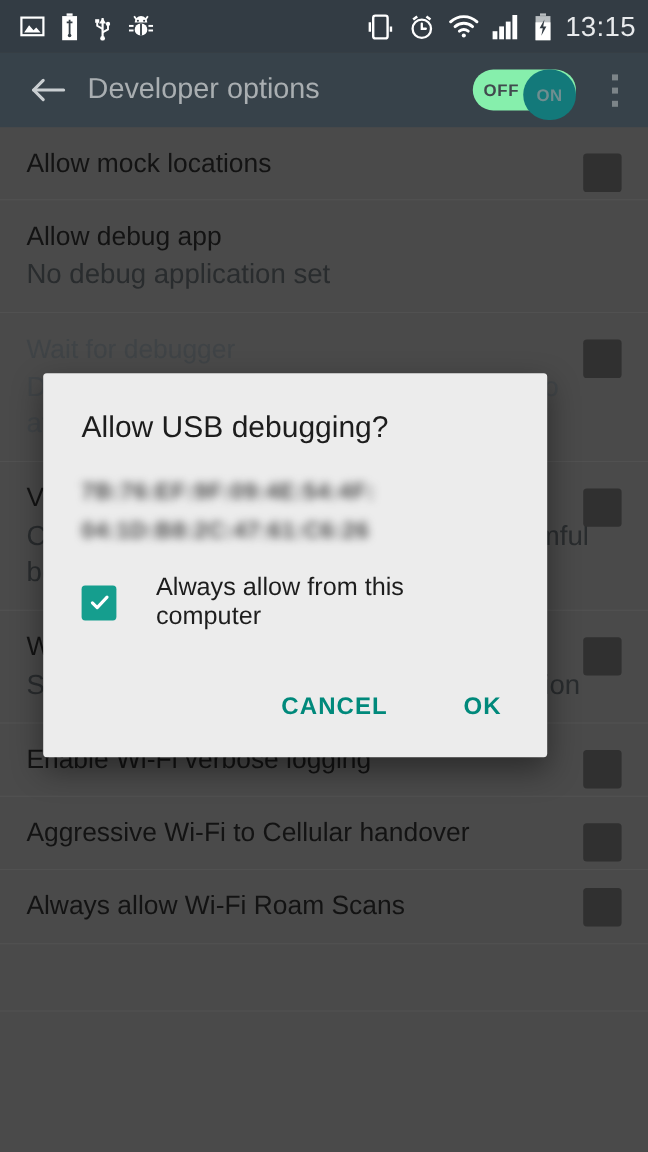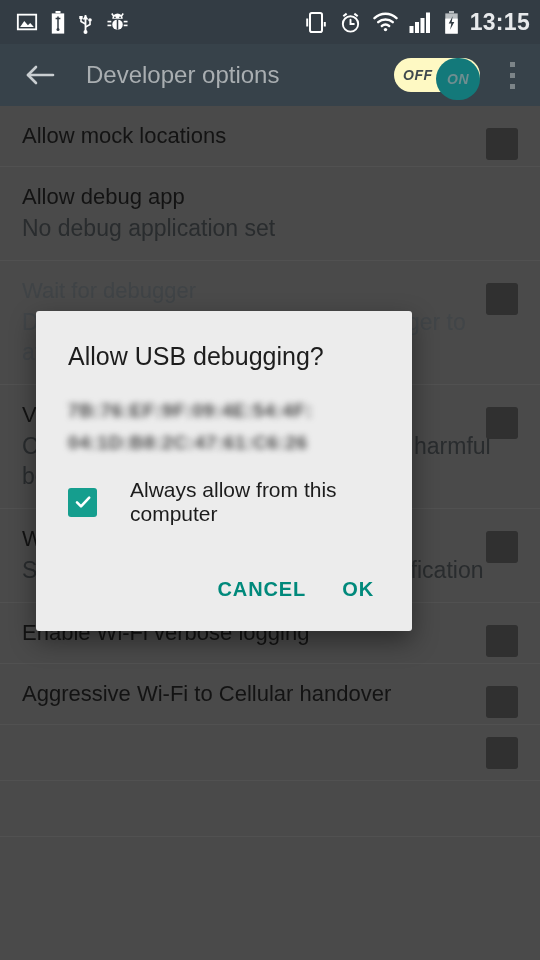--- a/index.html
+++ b/index.html
@@ -17,40 +17,40 @@
     background:#333c44;
     display:flex; align-items:center;
     padding:0 10px;
     z-index:5;
   }
   .sb-left { display:flex; align-items:center; gap:13px; margin-left:6px; }
   .sb-right { display:flex; align-items:center; gap:11px; margin-left:auto; margin-right:4px; }
   .sb-icon { display:block; }
   .sb-clock {
     color:#e8eaec; font-size:23px; letter-spacing:0.3px;
-    margin-left:7px; font-weight:700;
+    margin-left:7px; font-weight:400;
   }
 
   
   .actionbar {
     position:absolute; top:44px; left:0; width:540px; height:62px;
     background:#37424a;
     display:flex; align-items:center;
     z-index:4;
   }
   .back-arrow { width:56px; display:flex; justify-content:center; align-items:center; margin-left:12px; }
   .ab-title {
-    color:#a9aeb1; font-size:24px; margin-left:18px; font-weight:400;
+    color:#a9aeb1; font-size:24px; margin-left:5px; font-weight:400;
     white-space:nowrap;
   }
   .ab-switch {
     margin-left:auto; margin-right:10px;
     width:86px; height:34px; border-radius:21px;
-    background:#fef9c3;
-    position:relative; display:flex; align-items:center;font-style:italic;
+    background:#86efac;
+    position:relative; display:flex; align-items:center;
   }
   .ab-switch .off {
     position:absolute; left:9px; top:50%; transform:translateY(-50%);
     font-size:14px; color:#414a4e; font-weight:700; letter-spacing:0.5px;
   }
   .ab-switch .thumb {
     position:absolute; right:0; top:0;
     width:44px; height:42px; border-radius:21px;
     background:#13797a;
     display:flex; align-items:center; justify-content:center;
@@ -88,21 +88,21 @@
   
   .scrim {
     position:absolute; top:0; left:0; width:540px; height:960px;
     background:rgba(0,0,0,0.30);
     z-index:2;
   }
 
   
   .dialog {
     position:absolute;
-    left:36px; top:311px; width:376px;
+    left:36px; top:311px; width:420px;
     background:#ececec;
     border-radius:3px;
     z-index:10;
     box-shadow:0 10px 26px rgba(0,0,0,0.42);
     padding:30px 32px 12px 32px;
   }
   .dlg-title {
     font-size:25px; color:#1d1d1d; font-weight:400;
     line-height:1.2; margin-bottom:26px;
   }
@@ -123,21 +123,21 @@
   }
   .chk {
     width:29px; height:29px; border-radius:3px; background:#159e8e;
     display:flex; align-items:center; justify-content:center;
     flex:0 0 auto;
   }
   .chk svg { display:block; }
   .dlg-check-label { font-size:21px; color:#1d1d1d; }
   .dlg-actions {
     display:flex; justify-content:flex-end; align-items:center;
-    gap:32px; margin-top:48px; padding-right:4px; padding-bottom:14px;
+    gap:59px; margin-top:48px; padding-right:4px; padding-bottom:14px;
   }
   .dlg-btn {
     background:none; border:none; cursor:pointer;
     color:#00897b; font-size:20px; font-weight:700;
     letter-spacing:0.9px; font-family:"Liberation Sans", sans-serif;
     padding:4px 2px;
   }
 </style>
 </head>
 <body>
@@ -178,20 +178,21 @@
       <div class="t1">Enable Wi-Fi verbose logging</div>
       <div class="cb"></div>
     </div>
 
     <div class="row cbtop">
       <div class="t1">Aggressive Wi-Fi to Cellular handover</div>
       <div class="cb"></div>
     </div>
 
     <div class="row">
+      <div class="t1">Always allow Wi-Fi Roam Scans</div>
       <div class="cb"></div>
     </div>
 
     <div class="row">
     </div>
 
   </div>
 
   <div class="scrim"></div>
 

